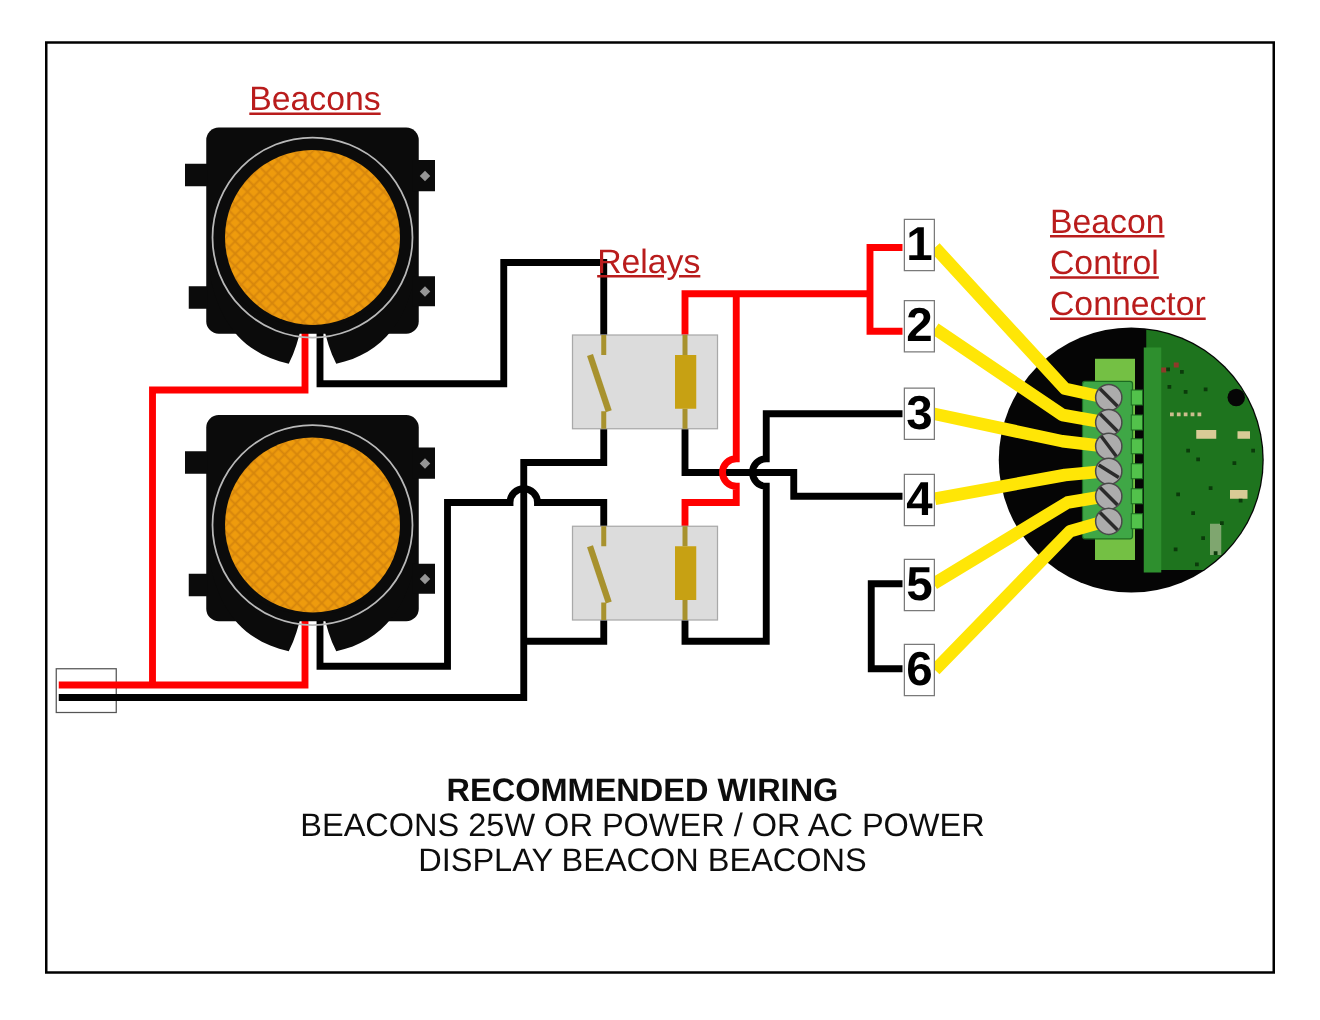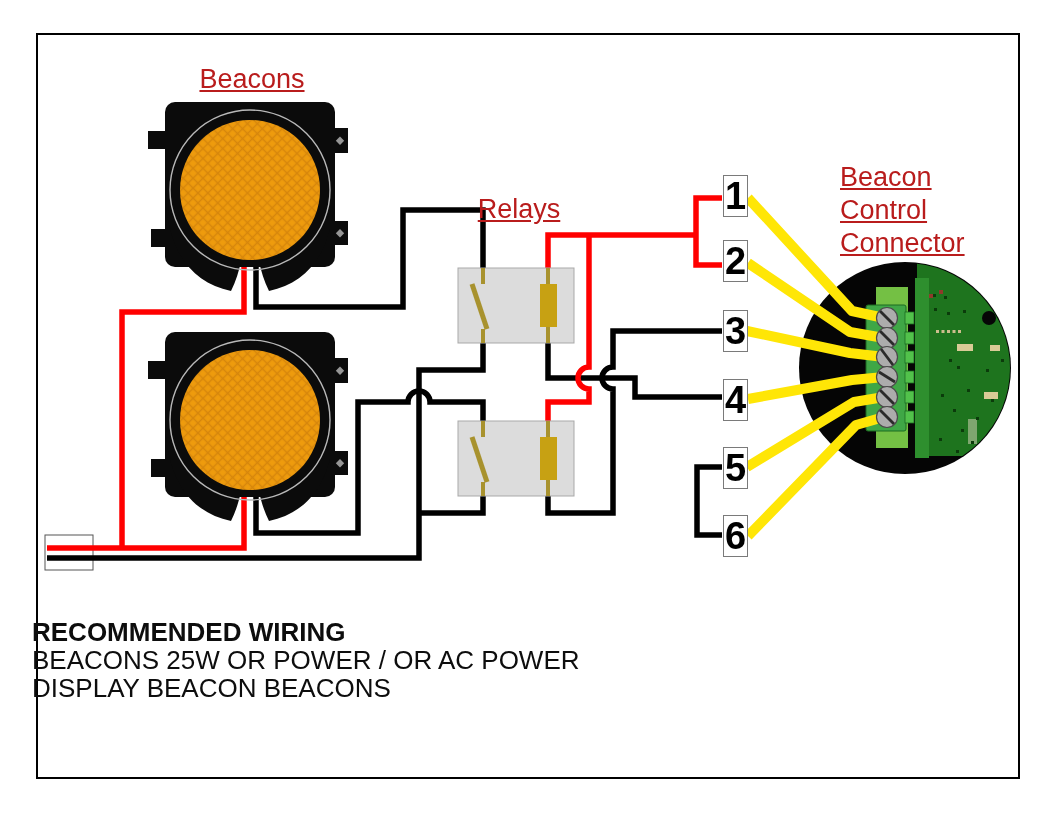--- a/index.html
+++ b/index.html
@@ -11,21 +11,21 @@
     position:absolute;left:36px;top:33px;width:984px;height:746px;
     border:2px solid #000;box-sizing:border-box;
   }
   svg.diagram{position:absolute;left:0;top:0;}
   .lbl{
     position:absolute;font-size:27px;line-height:30px;white-space:nowrap;color:#b91c1c;text-decoration:underline;
   }
   .lbl.center{text-align:center;}
   .connector-lbl{line-height:33px;}
   .caption{
-    position:absolute;left:32px;top:618px;width:928px;
+    position:absolute;left:50px;top:618px;width:928px;text-align:center;
     font-size:26px;line-height:28px;color:#0d0d0d;
   }
   .cap-title{font-weight:bold;}
   .term{
     position:absolute;left:723px;width:25px;height:42px;box-sizing:border-box;
     border:1.5px solid #7a7a7a;background:#fff;
     display:flex;align-items:center;justify-content:center;
     font-size:38px;font-weight:bold;color:#000;line-height:1;
   }
 </style>

